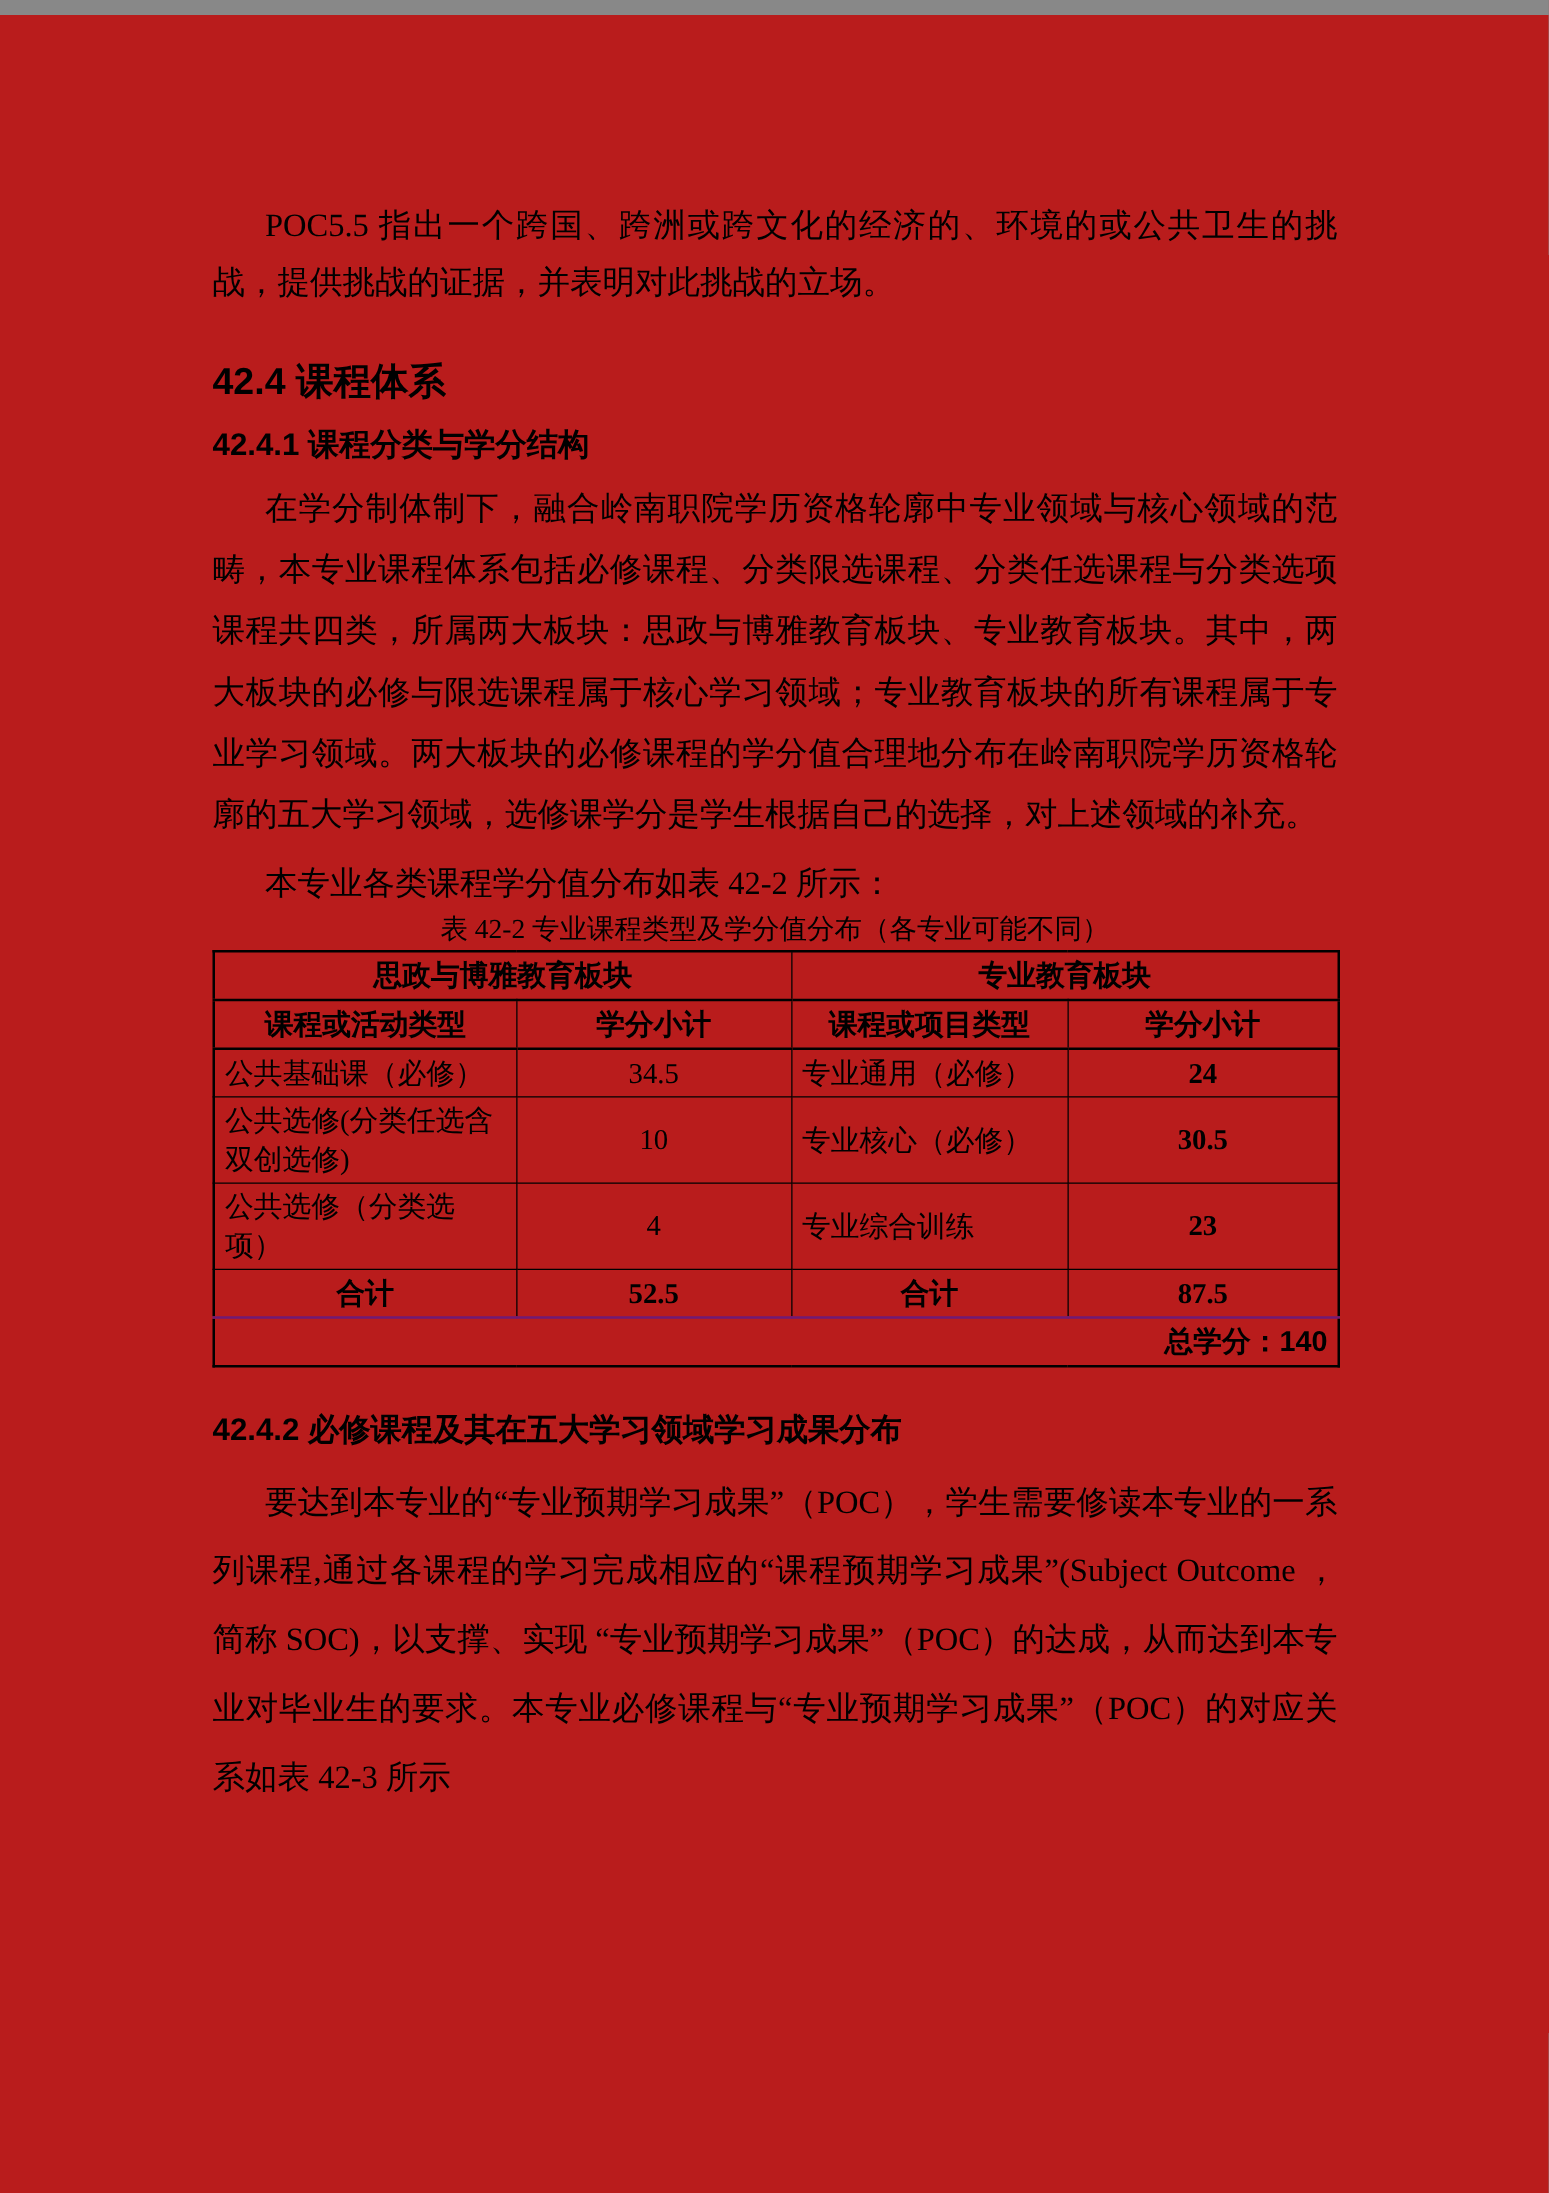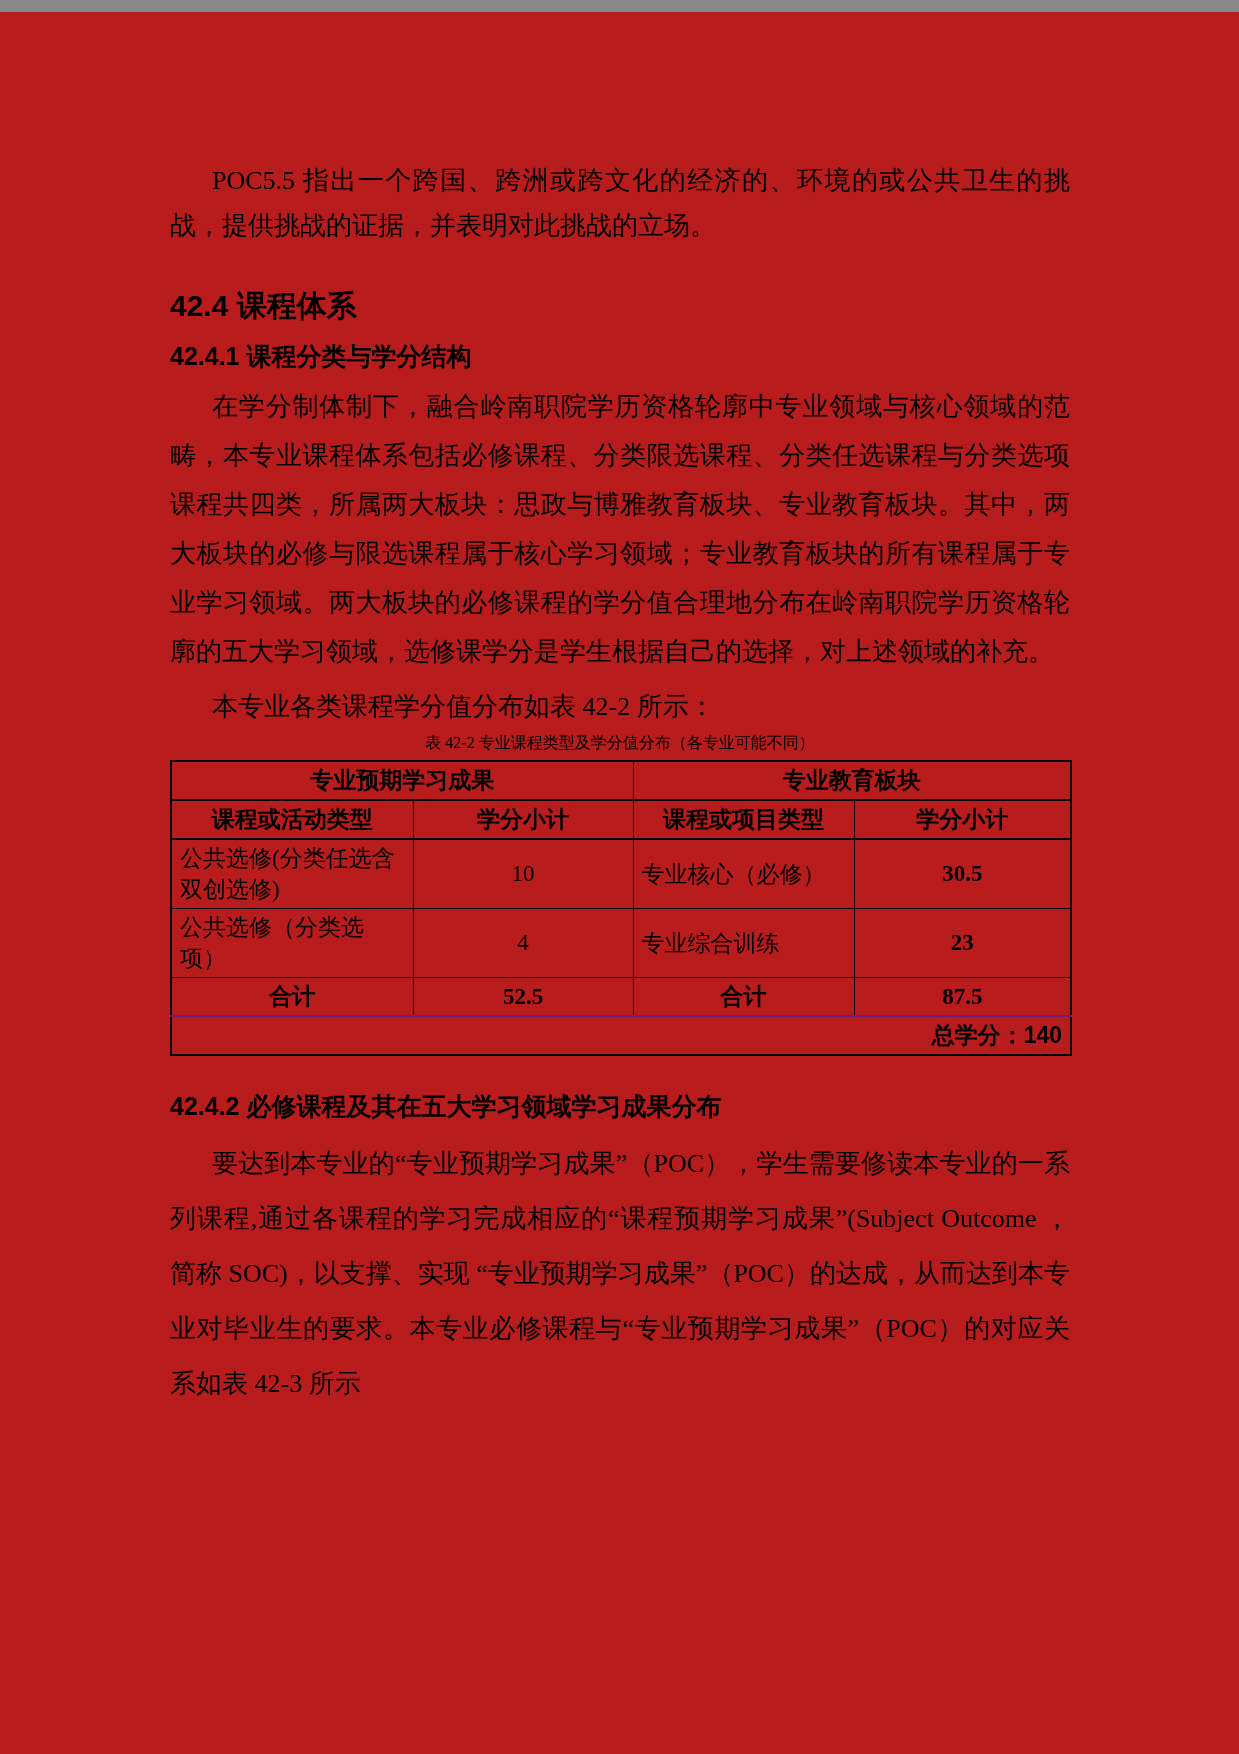--- a/index.html
+++ b/index.html
@@ -22,21 +22,21 @@
     font-family:Liberation Sans, sans-serif;
     font-weight:bold; font-size:30px; margin:40px 0 0 0; line-height:36px;
   }
   .h-sub {
     font-family:"Liberation Sans","DejaVu Sans",sans-serif;
     font-weight:bold; font-size:25px; margin:16px 0 0 0; line-height:32px;
   }
   .h-sub2 { margin-top:34px; }
 
   .table-intro { font-size:26px; margin:14px 0 0 0; text-indent:42px; line-height:34px; }
-  .table-caption { font-size:16px; text-align:center; margin:5px 0 3px 0; line-height:28px; }
+  .table-caption { font-size:22px; text-align:center; margin:5px 0 3px 0; line-height:28px; }
 
   table.credits {
     border-collapse:collapse; width:900px; table-layout:fixed;
     font-size:23px; border:2px solid #000;
   }
   table.credits td, table.credits th {
     border:1.5px solid #000; padding:3px 8px; vertical-align:middle;
     overflow:hidden;
   }
   tr.group-header th, tr.col-header th {
@@ -77,28 +77,34 @@
 
     <table class="credits">
       <colgroup>
         <col style="width:242px">
           <col style="width:220px">
           <col style="width:221px">
           <col style="width:217px">
       </colgroup>
       <tbody>
         <tr class="group-header">
-          <th colspan="2">专业预期学习成果</th>
+          <th colspan="2">思政与博雅教育板块</th>
           <th colspan="2">专业教育板块</th>
         </tr>
         <tr class="col-header">
           <th>课程或活动类型</th>
           <th>学分小计</th>
           <th>课程或项目类型</th>
           <th>学分小计</th>
+        </tr>
+        <tr class="data-row">
+          <td class="cell-text">公共基础课（必修）</td>
+          <td class="cell-num">34.5</td>
+          <td class="cell-text">专业通用（必修）</td>
+          <td class="cell-num num-bold">24</td>
         </tr>
         <tr class="data-row">
           <td class="cell-text">公共选修(分类任选含双创选修)</td>
           <td class="cell-num">10</td>
           <td class="cell-text">专业核心（必修）</td>
           <td class="cell-num num-bold">30.5</td>
         </tr>
         <tr class="data-row">
           <td class="cell-text">公共选修（分类选项）</td>
           <td class="cell-num">4</td>

